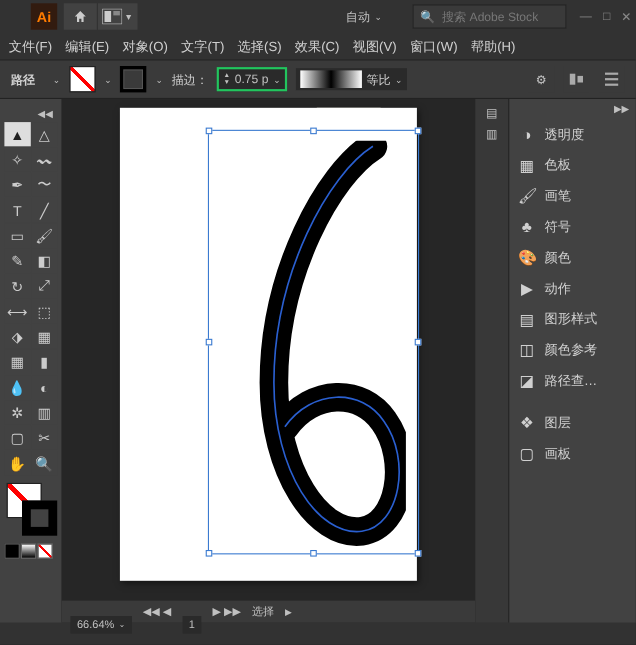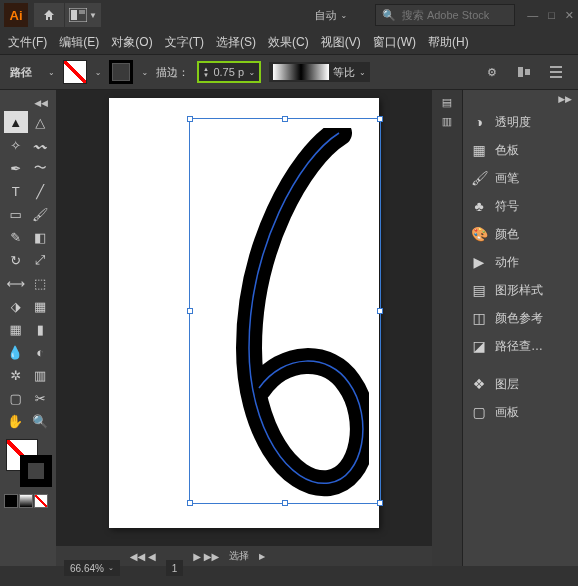--- a/index.html
+++ b/index.html
@@ -1,35 +1,35 @@
 <!DOCTYPE html>
 <html><head>
   <meta charset="utf-8">
   <style>
     * { margin: 0; padding: 0; box-sizing: border-box; font-family: "Microsoft YaHei", sans-serif; }
     body { width: 578px; height: 586px; background: #323232; overflow: hidden; font-size: 11px; color: #c0c0c0; }
     
     .titlebar { height: 30px; background: #323232; display: flex; align-items: center; padding: 0 4px; }
-    .ai-logo { width: 24px; height: 24px; background: #321b0f; color: #ff7c00; display: flex; align-items: center; justify-content: center; font-weight: bold; font-size: 13px; margin-right: 6px; }
+    .ai-logo { width: 24px; height: 24px; background: #321b0f; color: #ff7c00; display: flex; align-items: center; justify-content: center; font-weight: bold; font-size: 13px; margin-right: 6px; margin-left: 24px; }
     .home-icon { width: 30px; height: 24px; background: #424242; display: flex; align-items: center; justify-content: center; margin-right: 1px; }
     .layout-btn { width: 36px; height: 24px; background: #424242; display: flex; align-items: center; justify-content: center; margin-right: 12px; }
     .titlebar-spacer { flex: 1; }
     .auto-dropdown { display: flex; align-items: center; gap: 4px; margin-right: 28px; }
     .search-box { height: 22px; width: 140px; background: #3a3a3a; border: 1px solid #222; display: flex; align-items: center; padding: 0 6px; gap: 6px; }
     .window-controls { display: flex; gap: 10px; margin-left: 12px; color: #888; }
     
     .menubar { height: 24px; background: #323232; display: flex; align-items: center; padding: 0 8px; gap: 12px; font-size: 12px; }
     .menubar span { color: #d0d0d0; }
     
     .control-bar { height: 36px; background: #3a3a3a; display: flex; align-items: center; padding: 0 10px; gap: 8px; border-top: 1px solid #222; border-bottom: 1px solid #222; }
     .path-label { color: #d0d0d0; margin-right: 8px; font-weight: bold; }
     .fill-swatch { width: 24px; height: 24px; background: linear-gradient(to top right, white 0%, white 45%, red 45%, red 55%, white 55%, white 100%); border: 1px solid #222; }
     .stroke-swatch { width: 24px; height: 24px; background: #3a3a3a; border: 3px solid #000; box-shadow: inset 0 0 0 1px #555; }
     .stroke-label { color: #d0d0d0; }
-    .stroke-input { width: 64px; height: 22px; background: #2a2a2a; border: 2px solid #84cc16; display: flex; align-items: center; padding: 0 4px; justify-content: space-between; }
+    .stroke-input { width: 64px; height: 22px; background: #2a2a2a; border: 2px solid #22c55e; display: flex; align-items: center; padding: 0 4px; justify-content: space-between; }
     .stroke-input .spinner { display: flex; flex-direction: column; font-size: 6px; line-height: 6px; }
     .profile-swatch { width: 56px; height: 16px; background: linear-gradient(to right, #fff 0%, #000 50%, #fff 100%); }
     .ratio-label { color: #d0d0d0; }
     .icon-btn { width: 24px; height: 24px; background: #3a3a3a; display: flex; align-items: center; justify-content: center; }
     .list-icon { width: 20px; height: 20px; display: flex; flex-direction: column; gap: 3px; align-items: center; justify-content: center; }
     .list-icon div { width: 12px; height: 2px; background: #aaa; }
     
     .main-area { display: flex; height: 476px; }
     
     .toolbar-left { width: 56px; background: #424242; display: flex; flex-direction: column; padding: 6px 4px; gap: 1px; }

